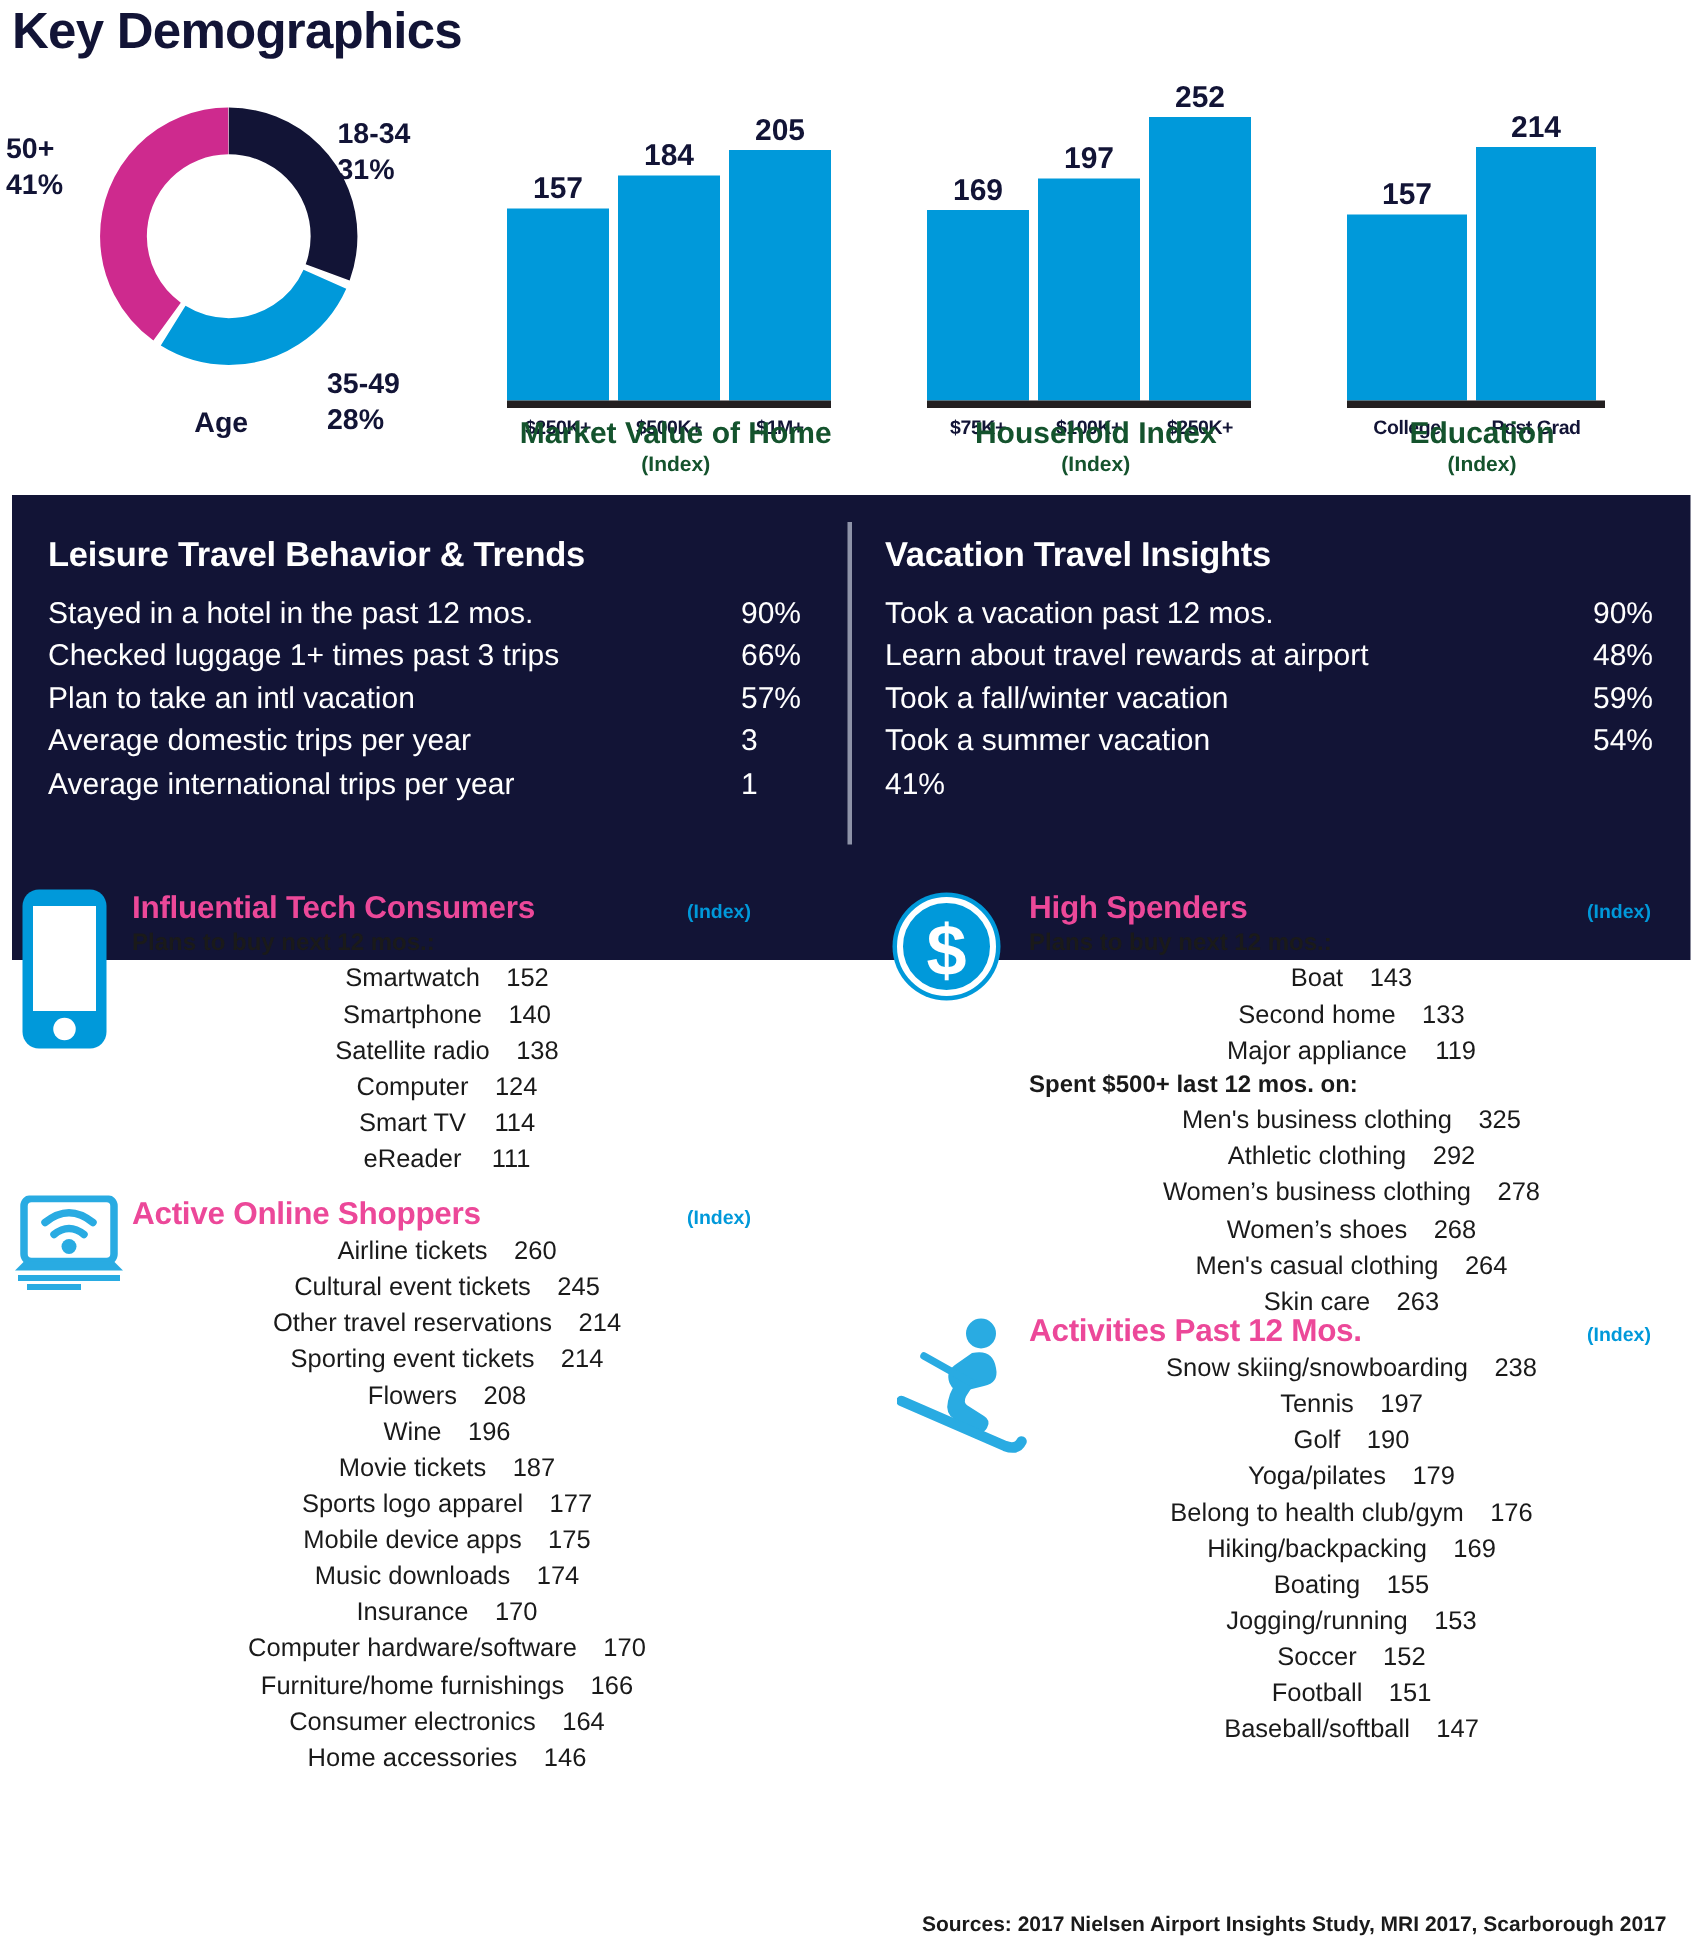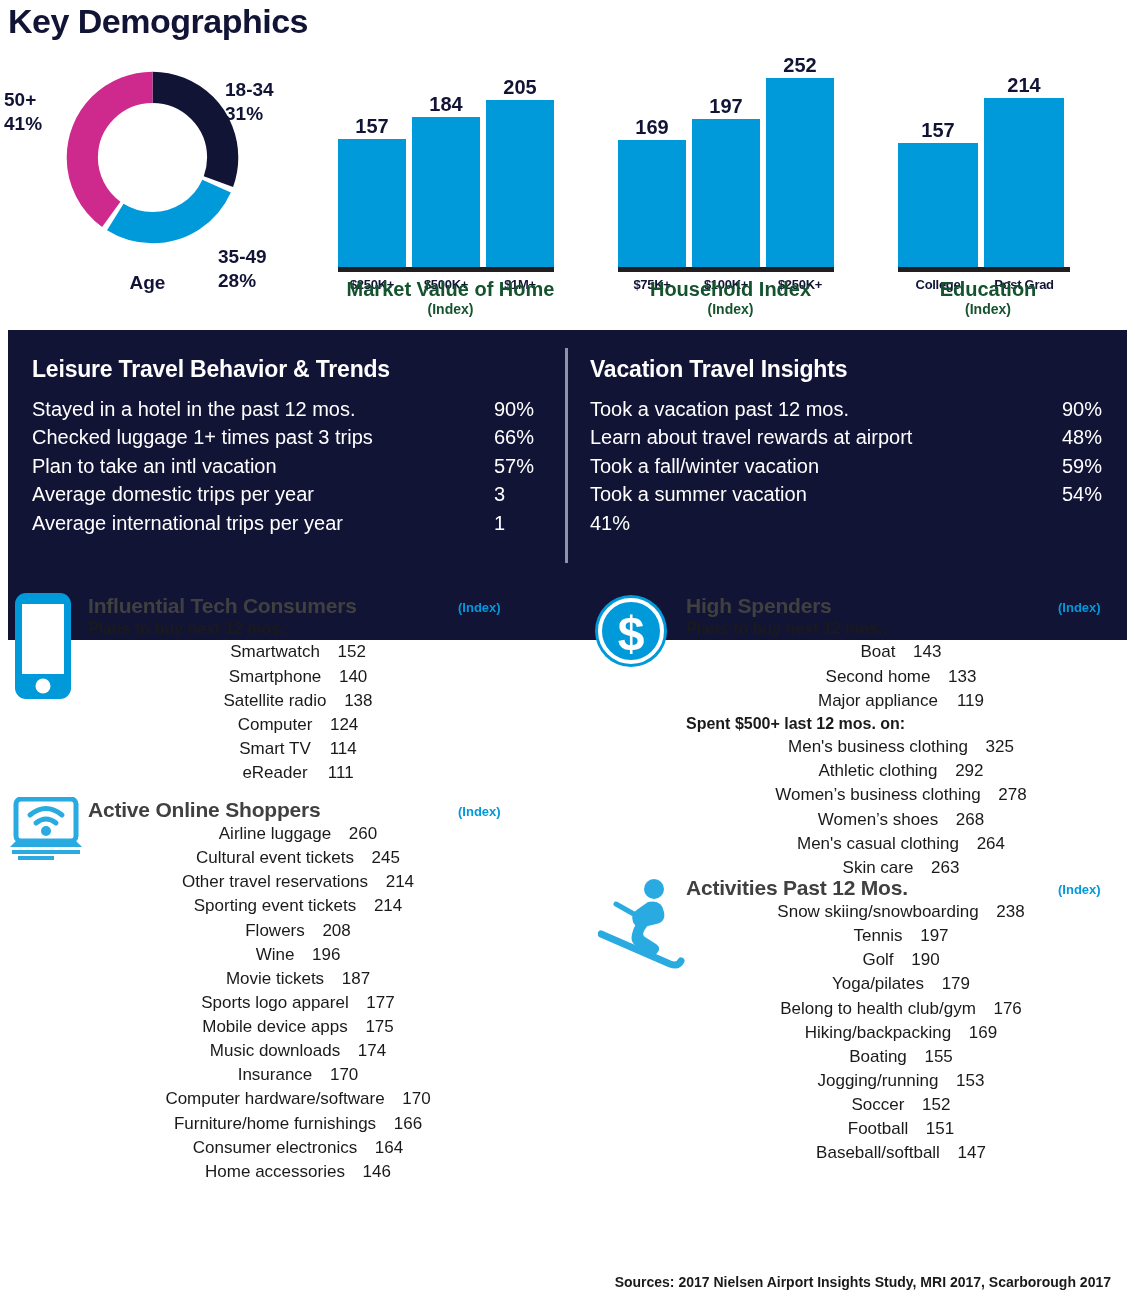--- a/index.html
+++ b/index.html
@@ -47,21 +47,21 @@
   #panel-col-left{left:24px;width:520px;}
   #panel-col-right{left:582px;width:530px;}
   .panel-divider{position:absolute;left:565px;top:348px;width:3px;height:215px;background:#8e93a8;}
   .panel-head{color:#ffffff;font-size:23px;font-weight:bold;margin:0 0 12px 0;letter-spacing:-0.2px;}
   .panel-row{display:flex;justify-content:space-between;color:#ffffff;font-size:20px;line-height:1.42;}
   .panel-row .v{min-width:58px;text-align:left;}
 
   
   .section{position:absolute;}
   .sec-head{display:flex;align-items:baseline;}
-  .sec-title{color:#404040;font-size:21px;font-weight:bold;letter-spacing:-0.2px;}
+  .sec-title{color:#ec4899;font-size:21px;font-weight:bold;letter-spacing:-0.2px;}
   .sec-index{color:#0099DA;font-size:13px;font-weight:bold;position:absolute;}
   .sub-head{font-size:16px;font-weight:bold;color:#1a1a1a;line-height:1.4;}
   .item-row{display:flex;justify-content:center;font-size:17px;color:#1a1a1a;line-height:1.42;}
   .item-row .v{min-width:46px;text-align:right;font-weight:normal;}
   .icon{position:absolute;}
 
   #sec-tech{left:88px;top:594px;width:420px;}
   #sec-tech .sec-index{left:370px;top:6px;}
   #sec-shoppers{left:88px;top:798px;width:420px;}
   #sec-shoppers .sec-index{left:370px;top:6px;}
@@ -302,21 +302,21 @@
     <span class="v">111</span>
   </div>
 </div>
 
 <div class="section" id="sec-shoppers">
   <div class="sec-head">
     <span class="sec-title">Active Online Shoppers</span>
     <span class="sec-index">(Index)</span>
   </div>
   <div class="item-row">
-      <span>Airline luggage</span>
+      <span>Airline tickets</span>
       <span class="v">260</span>
     </div>
   <div class="item-row">
       <span>Cultural event tickets</span>
       <span class="v">245</span>
     </div>
   <div class="item-row">
       <span>Other travel reservations</span>
       <span class="v">214</span>
     </div>

